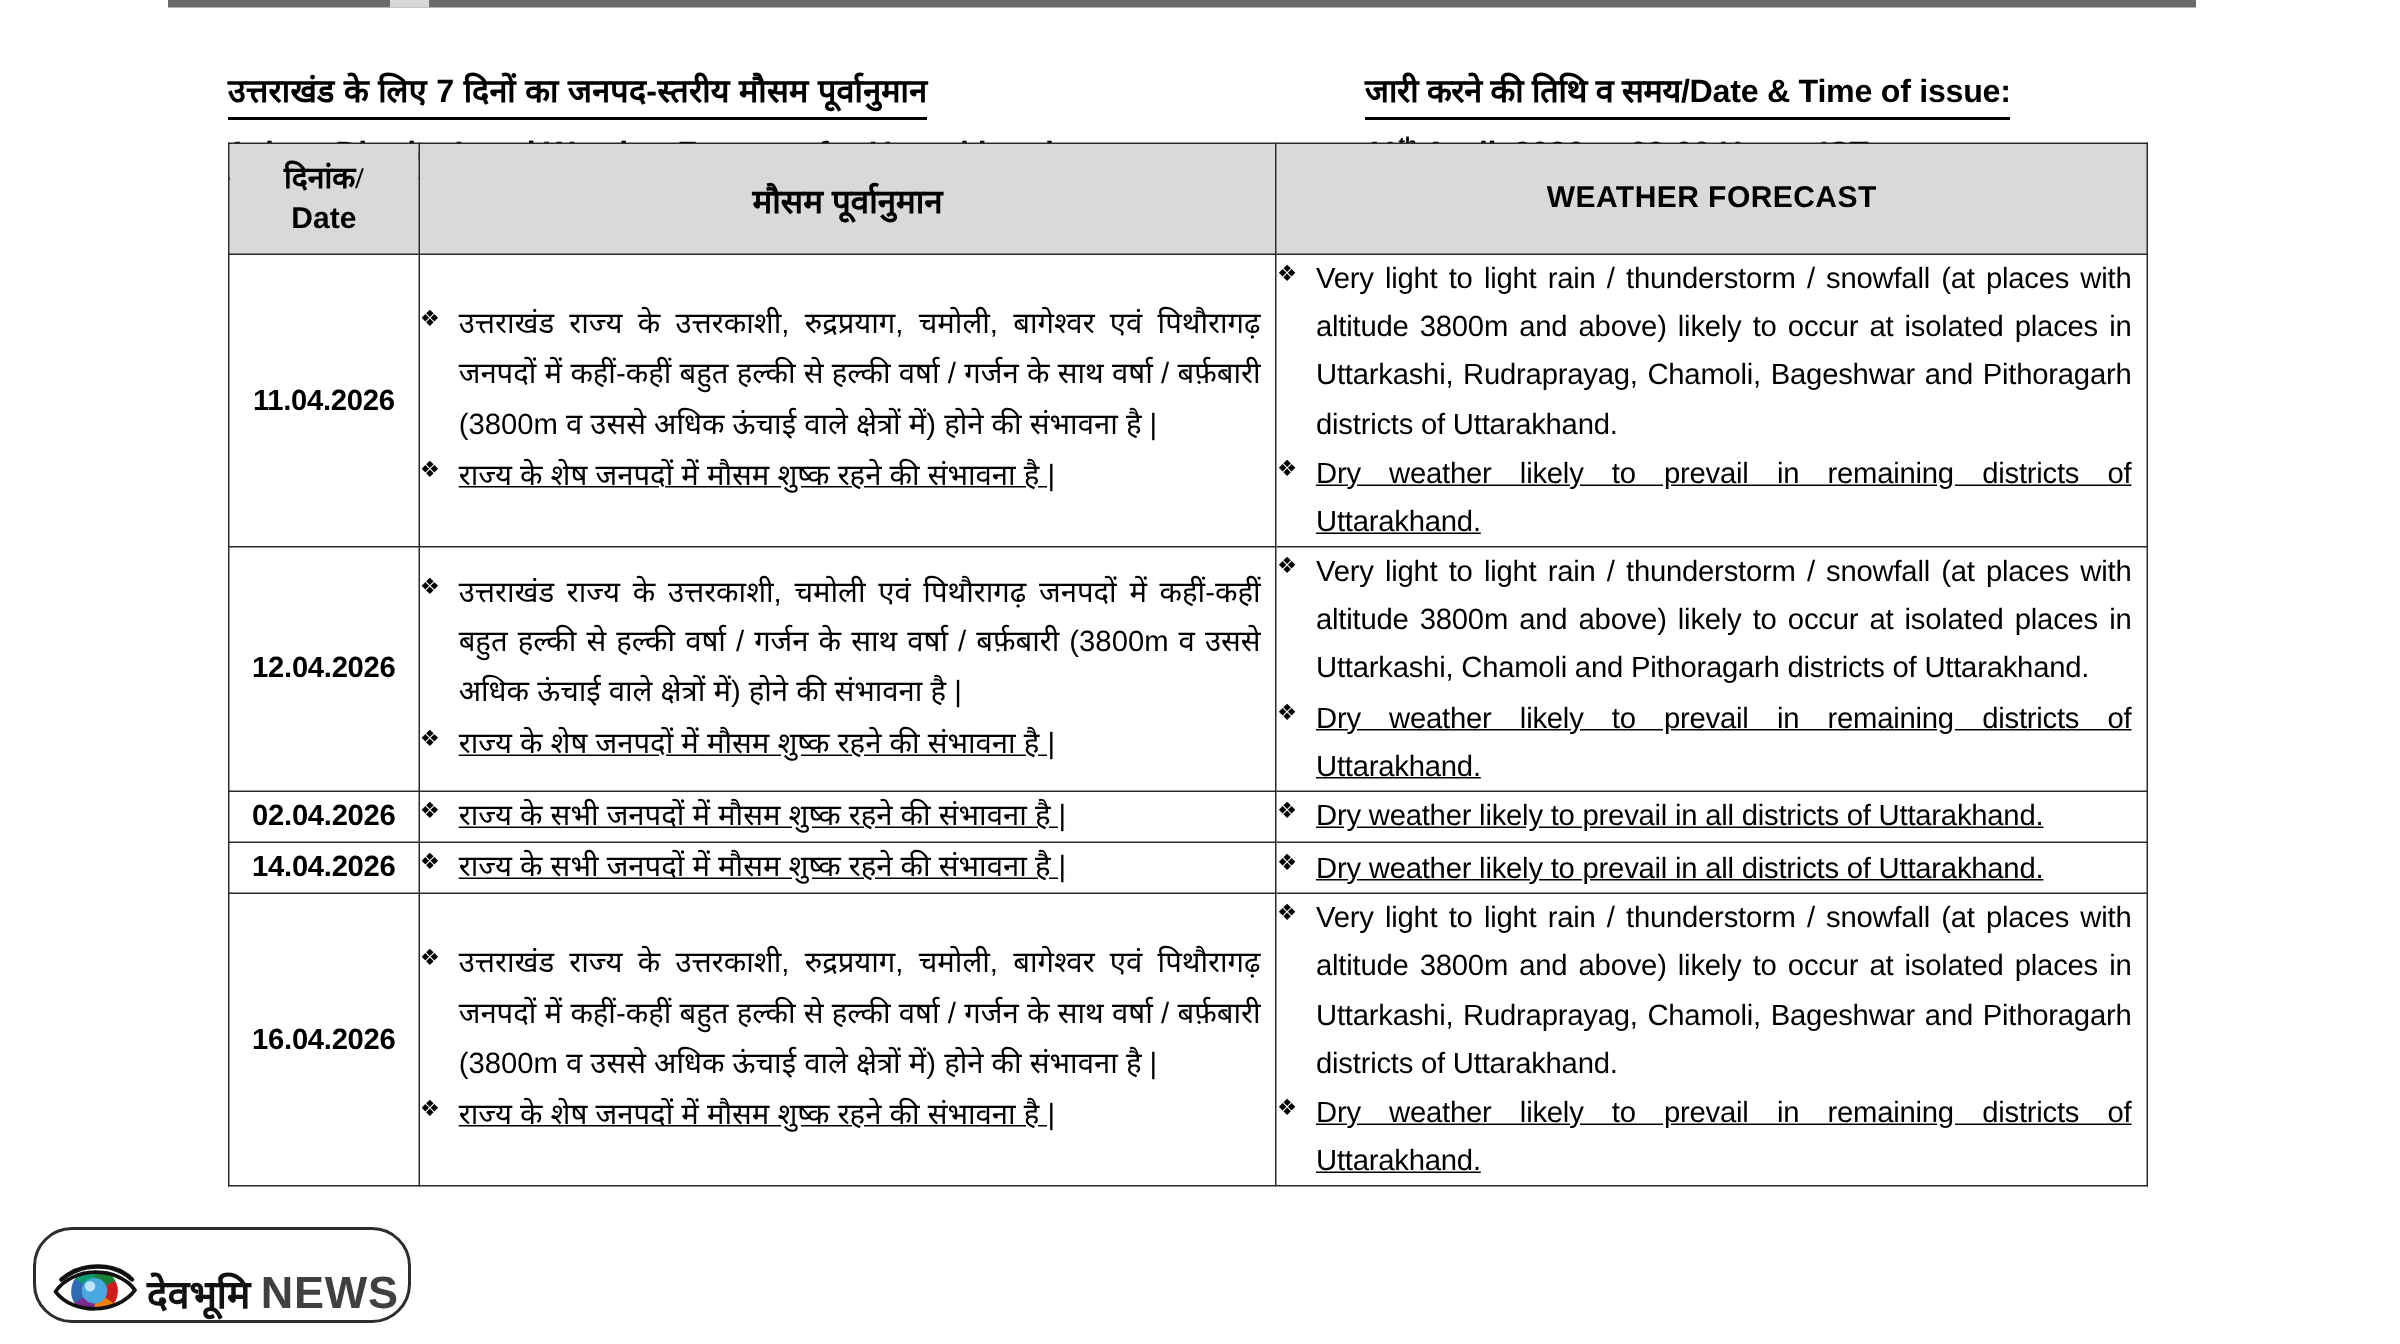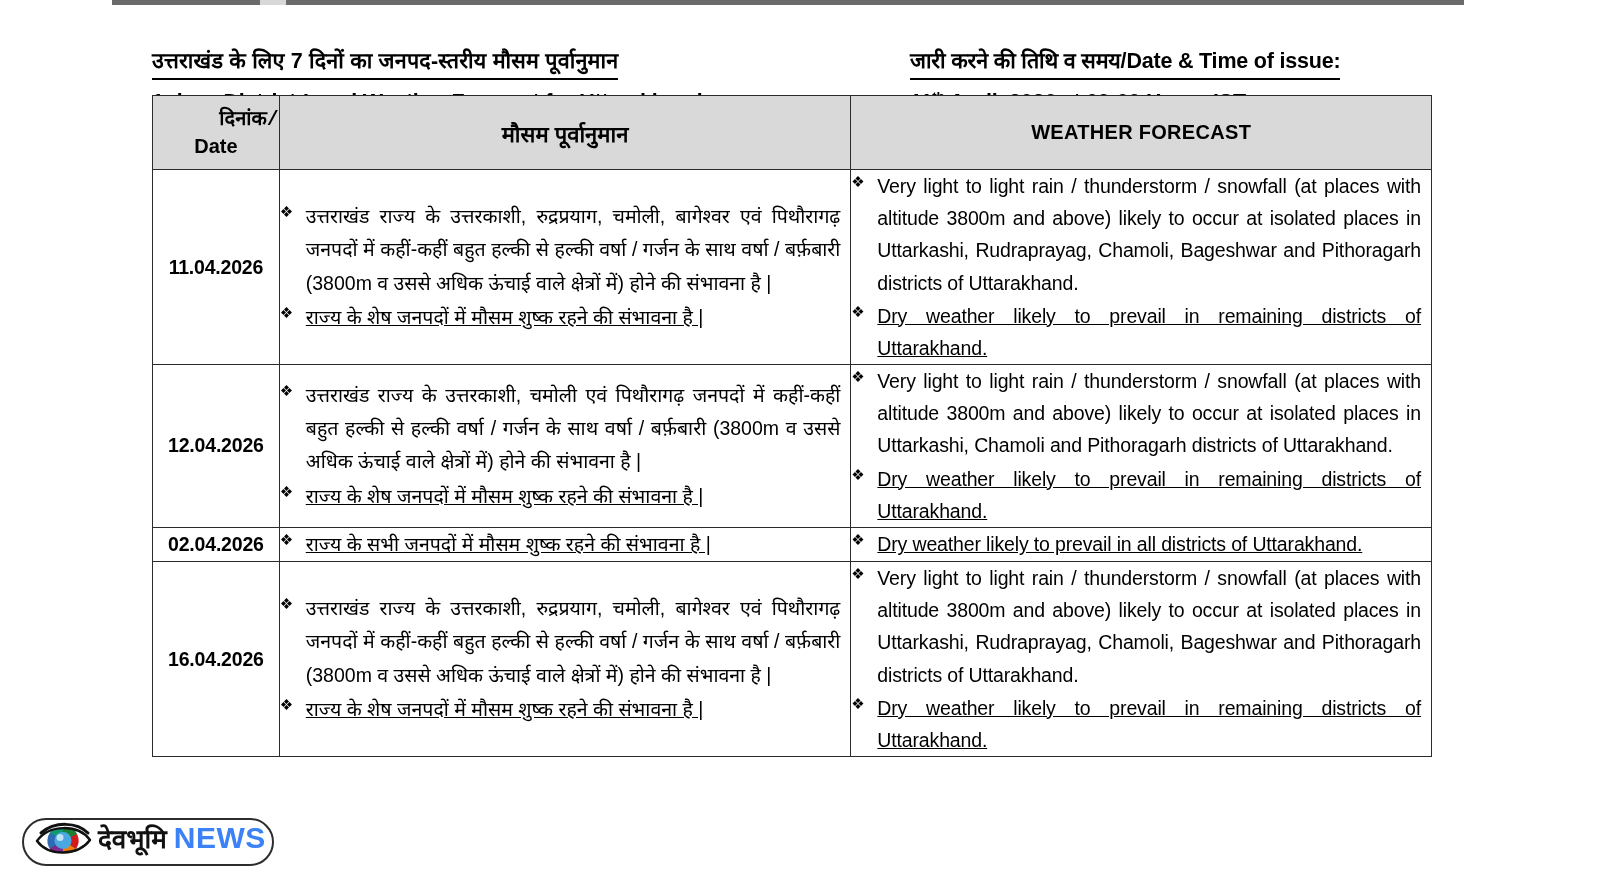--- a/index.html
+++ b/index.html
@@ -100,24 +100,23 @@
     height: 73px;
     font-weight: bold;
     text-align: center;
   }
   .col-date  { width: 126px; }
   .col-hindi { width: 568px; }
   .col-eng   { width: 577px; }
 
   .th-date-hi {
     display: block;
-    font-family: Liberation Mono, monospace;
+    font-family: Liberation Serif, serif;
     font-size: 20px;
     line-height: 1.35;
-    text-align: right;
   }
   .th-date-en {
     display: block;
     font-size: 20px;
     line-height: 1.35;
   }
   .th-hindi {
     font-family: "Liberation Sans", "DejaVu Sans", sans-serif;
     font-size: 22px;
   }
@@ -175,47 +174,47 @@
   }
   .eng-body > li { padding-left: 30px; }
   .nojust { text-align: left; }
 
   
   #logo {
     position: absolute;
     left: 22px;
     top: 818px;
     width: 252px;
-    height: 48px;
+    height: 64px;
     border: 2px solid #2d2d2d;
     border-radius: 26px;
     background: #ffffff;
     display: flex;
-    align-items: flex-start;
+    align-items: flex-end;
     padding-left: 10px;
     box-sizing: border-box;
     overflow: hidden;
   }
   #logo-eye { width: 58px; height: 40px; flex: 0 0 auto; }
   #logo-text {
     display: flex;
     align-items: baseline;
     margin-left: 6px;
   }
   #logo-hindi {
     font-family: "Liberation Sans", "DejaVu Sans", sans-serif;
     font-size: 26px;
     font-weight: bold;
     color: #111111;
   }
   #logo-news {
     font-family: "Liberation Sans", sans-serif;
     font-size: 30px;
     font-weight: bold;
-    color: #3b82f6;
+    color: #404040;
     margin-left: 7px;
     letter-spacing: 0.5px;
   }
 </style>
 </head>
 <body>
 
 <div id="top-strip">
   <div id="top-strip-tab"></div>
 </div>
@@ -277,20 +276,33 @@
         </td>
         <td class="body-cell">
           <ul class="bullets eng-body">
             <li>Very light to light rain / thunderstorm / snowfall (at places with altitude 3800m and above) likely to occur at isolated places in Uttarkashi, Chamoli and Pithoragarh districts of Uttarakhand.</li>
             <li>Dry weather likely to prevail in remaining districts of Uttarakhand.</li>
           </ul>
         </td>
       </tr>
       <tr>
         <td class="date-cell">02.04.2026</td>
+        <td class="body-cell">
+          <ul class="bullets hindi-body nojust">
+            <li>राज्य के सभी जनपदों में मौसम शुष्क रहने की संभावना है |</li>
+          </ul>
+        </td>
+        <td class="body-cell">
+          <ul class="bullets eng-body nojust">
+            <li>Dry weather likely to prevail in all districts of Uttarakhand.</li>
+          </ul>
+        </td>
+      </tr>
+      <tr>
+        <td class="date-cell">14.04.2026</td>
         <td class="body-cell">
           <ul class="bullets hindi-body nojust">
             <li>राज्य के सभी जनपदों में मौसम शुष्क रहने की संभावना है |</li>
           </ul>
         </td>
         <td class="body-cell">
           <ul class="bullets eng-body nojust">
             <li>Dry weather likely to prevail in all districts of Uttarakhand.</li>
           </ul>
         </td>

